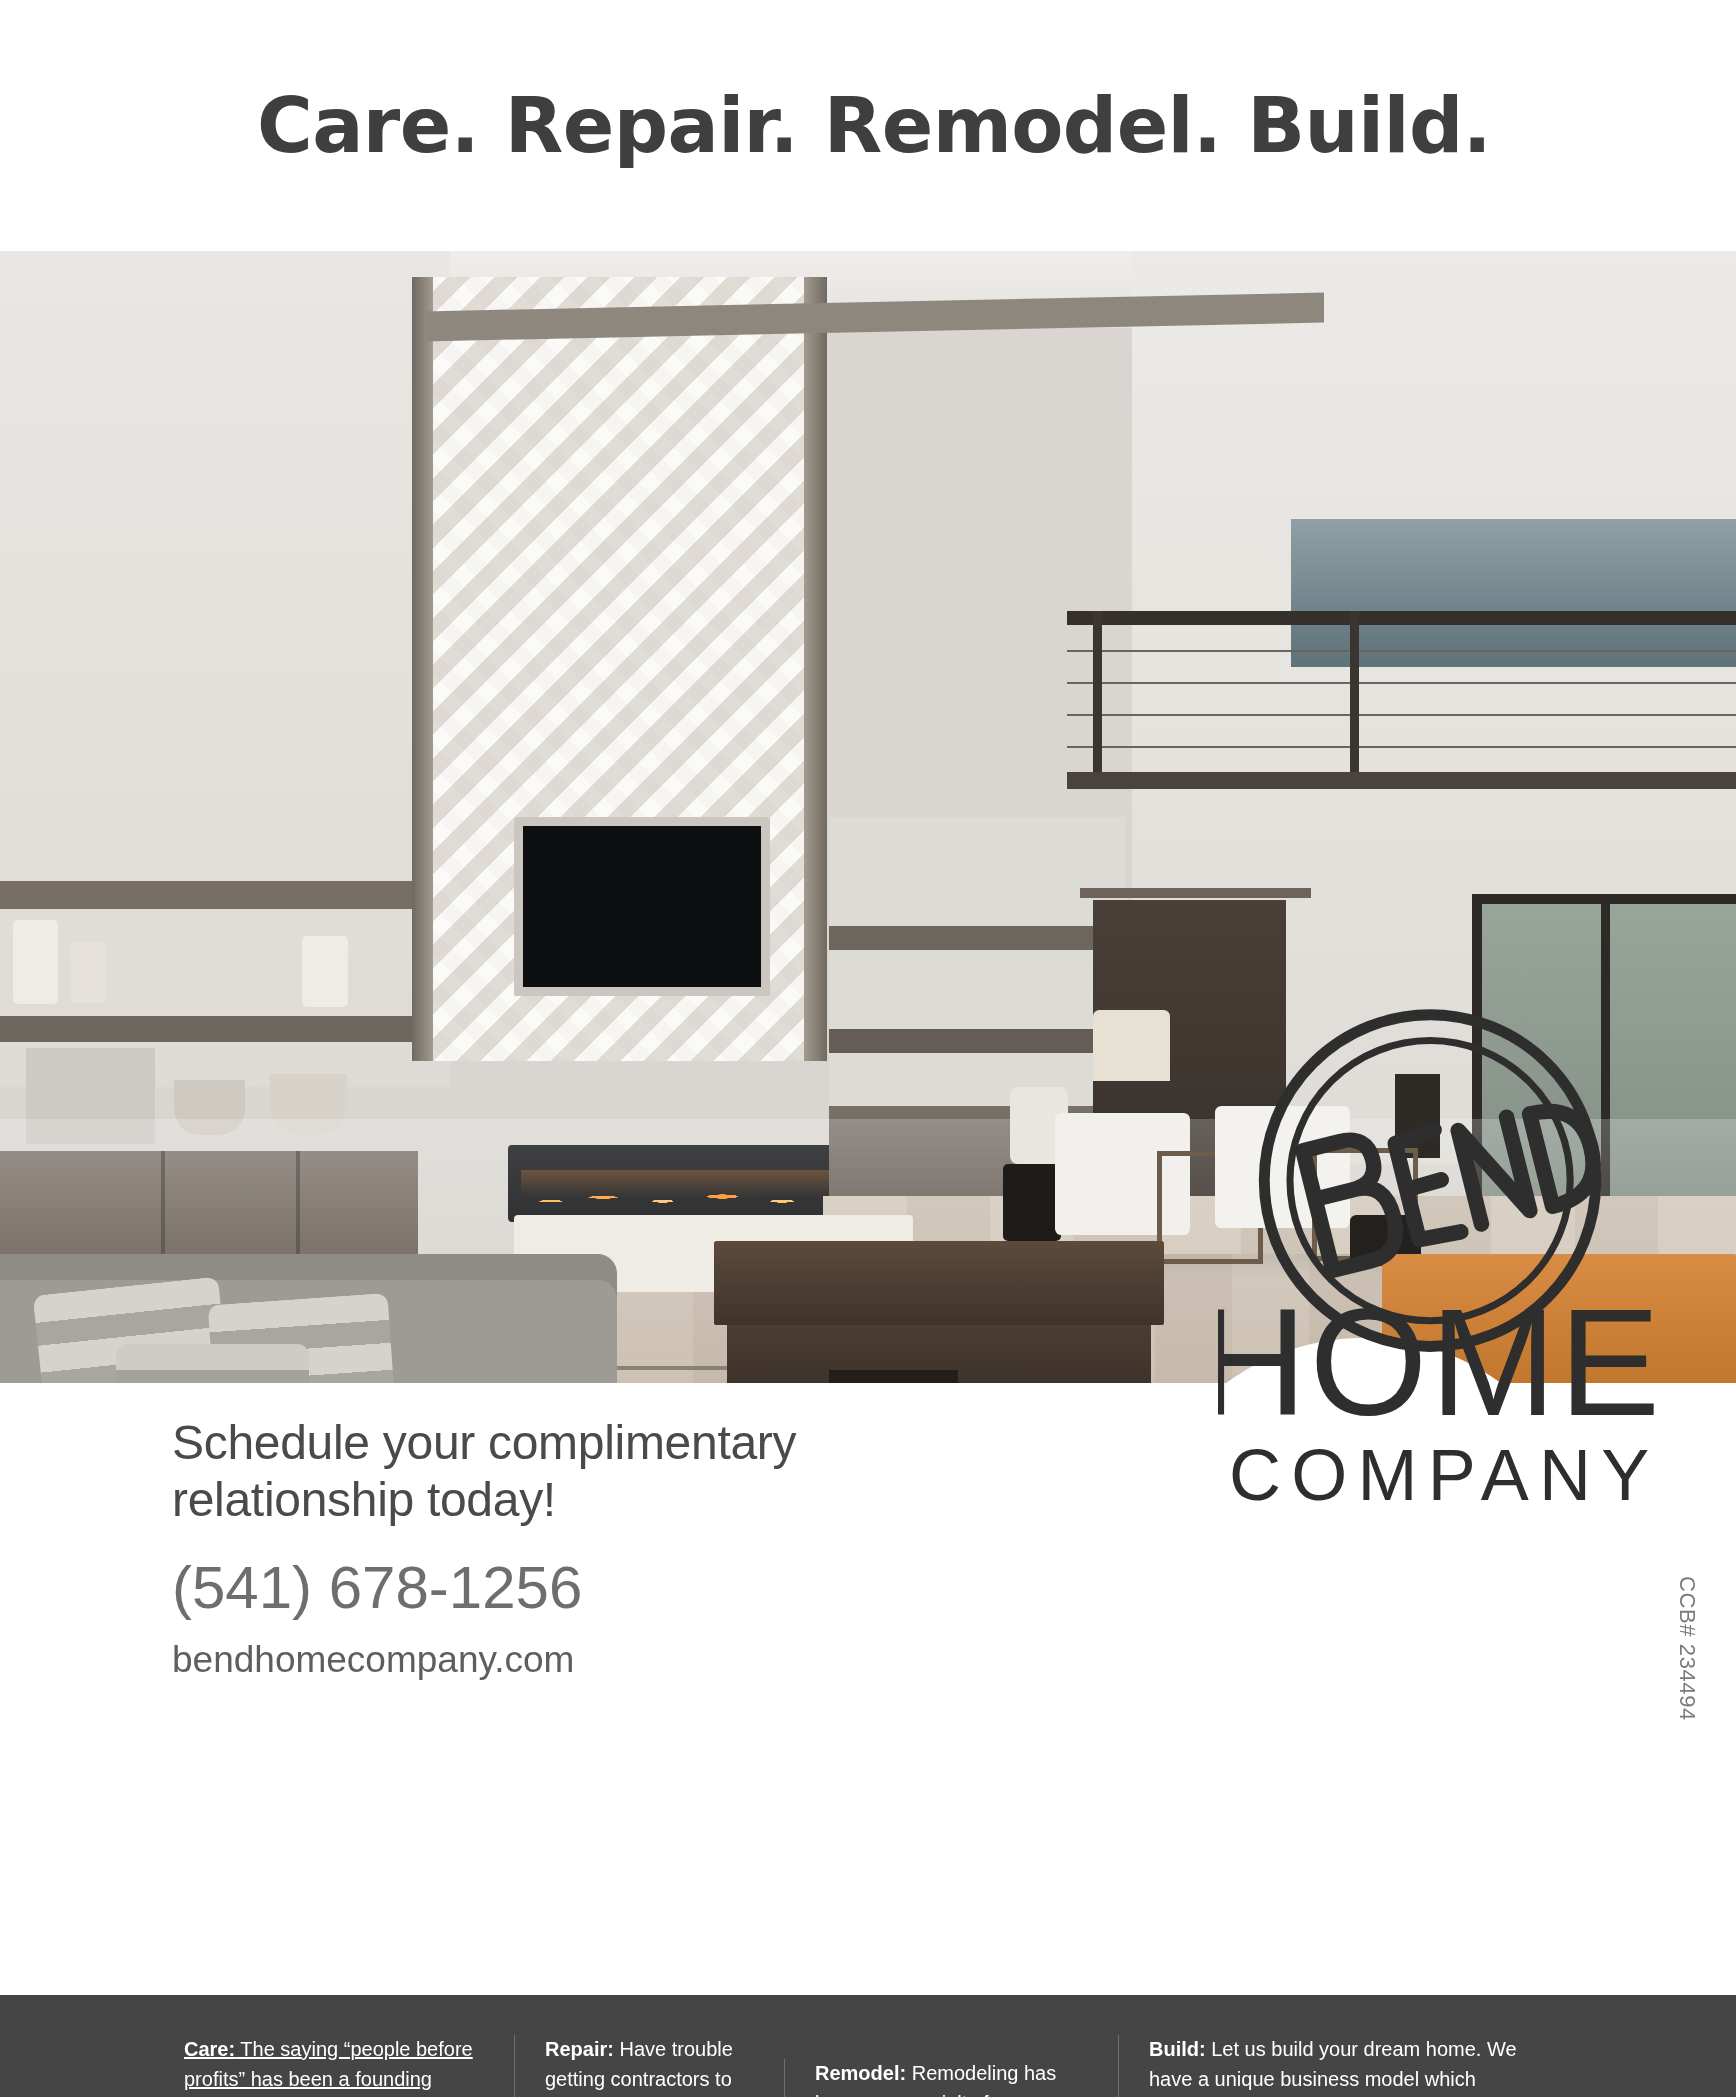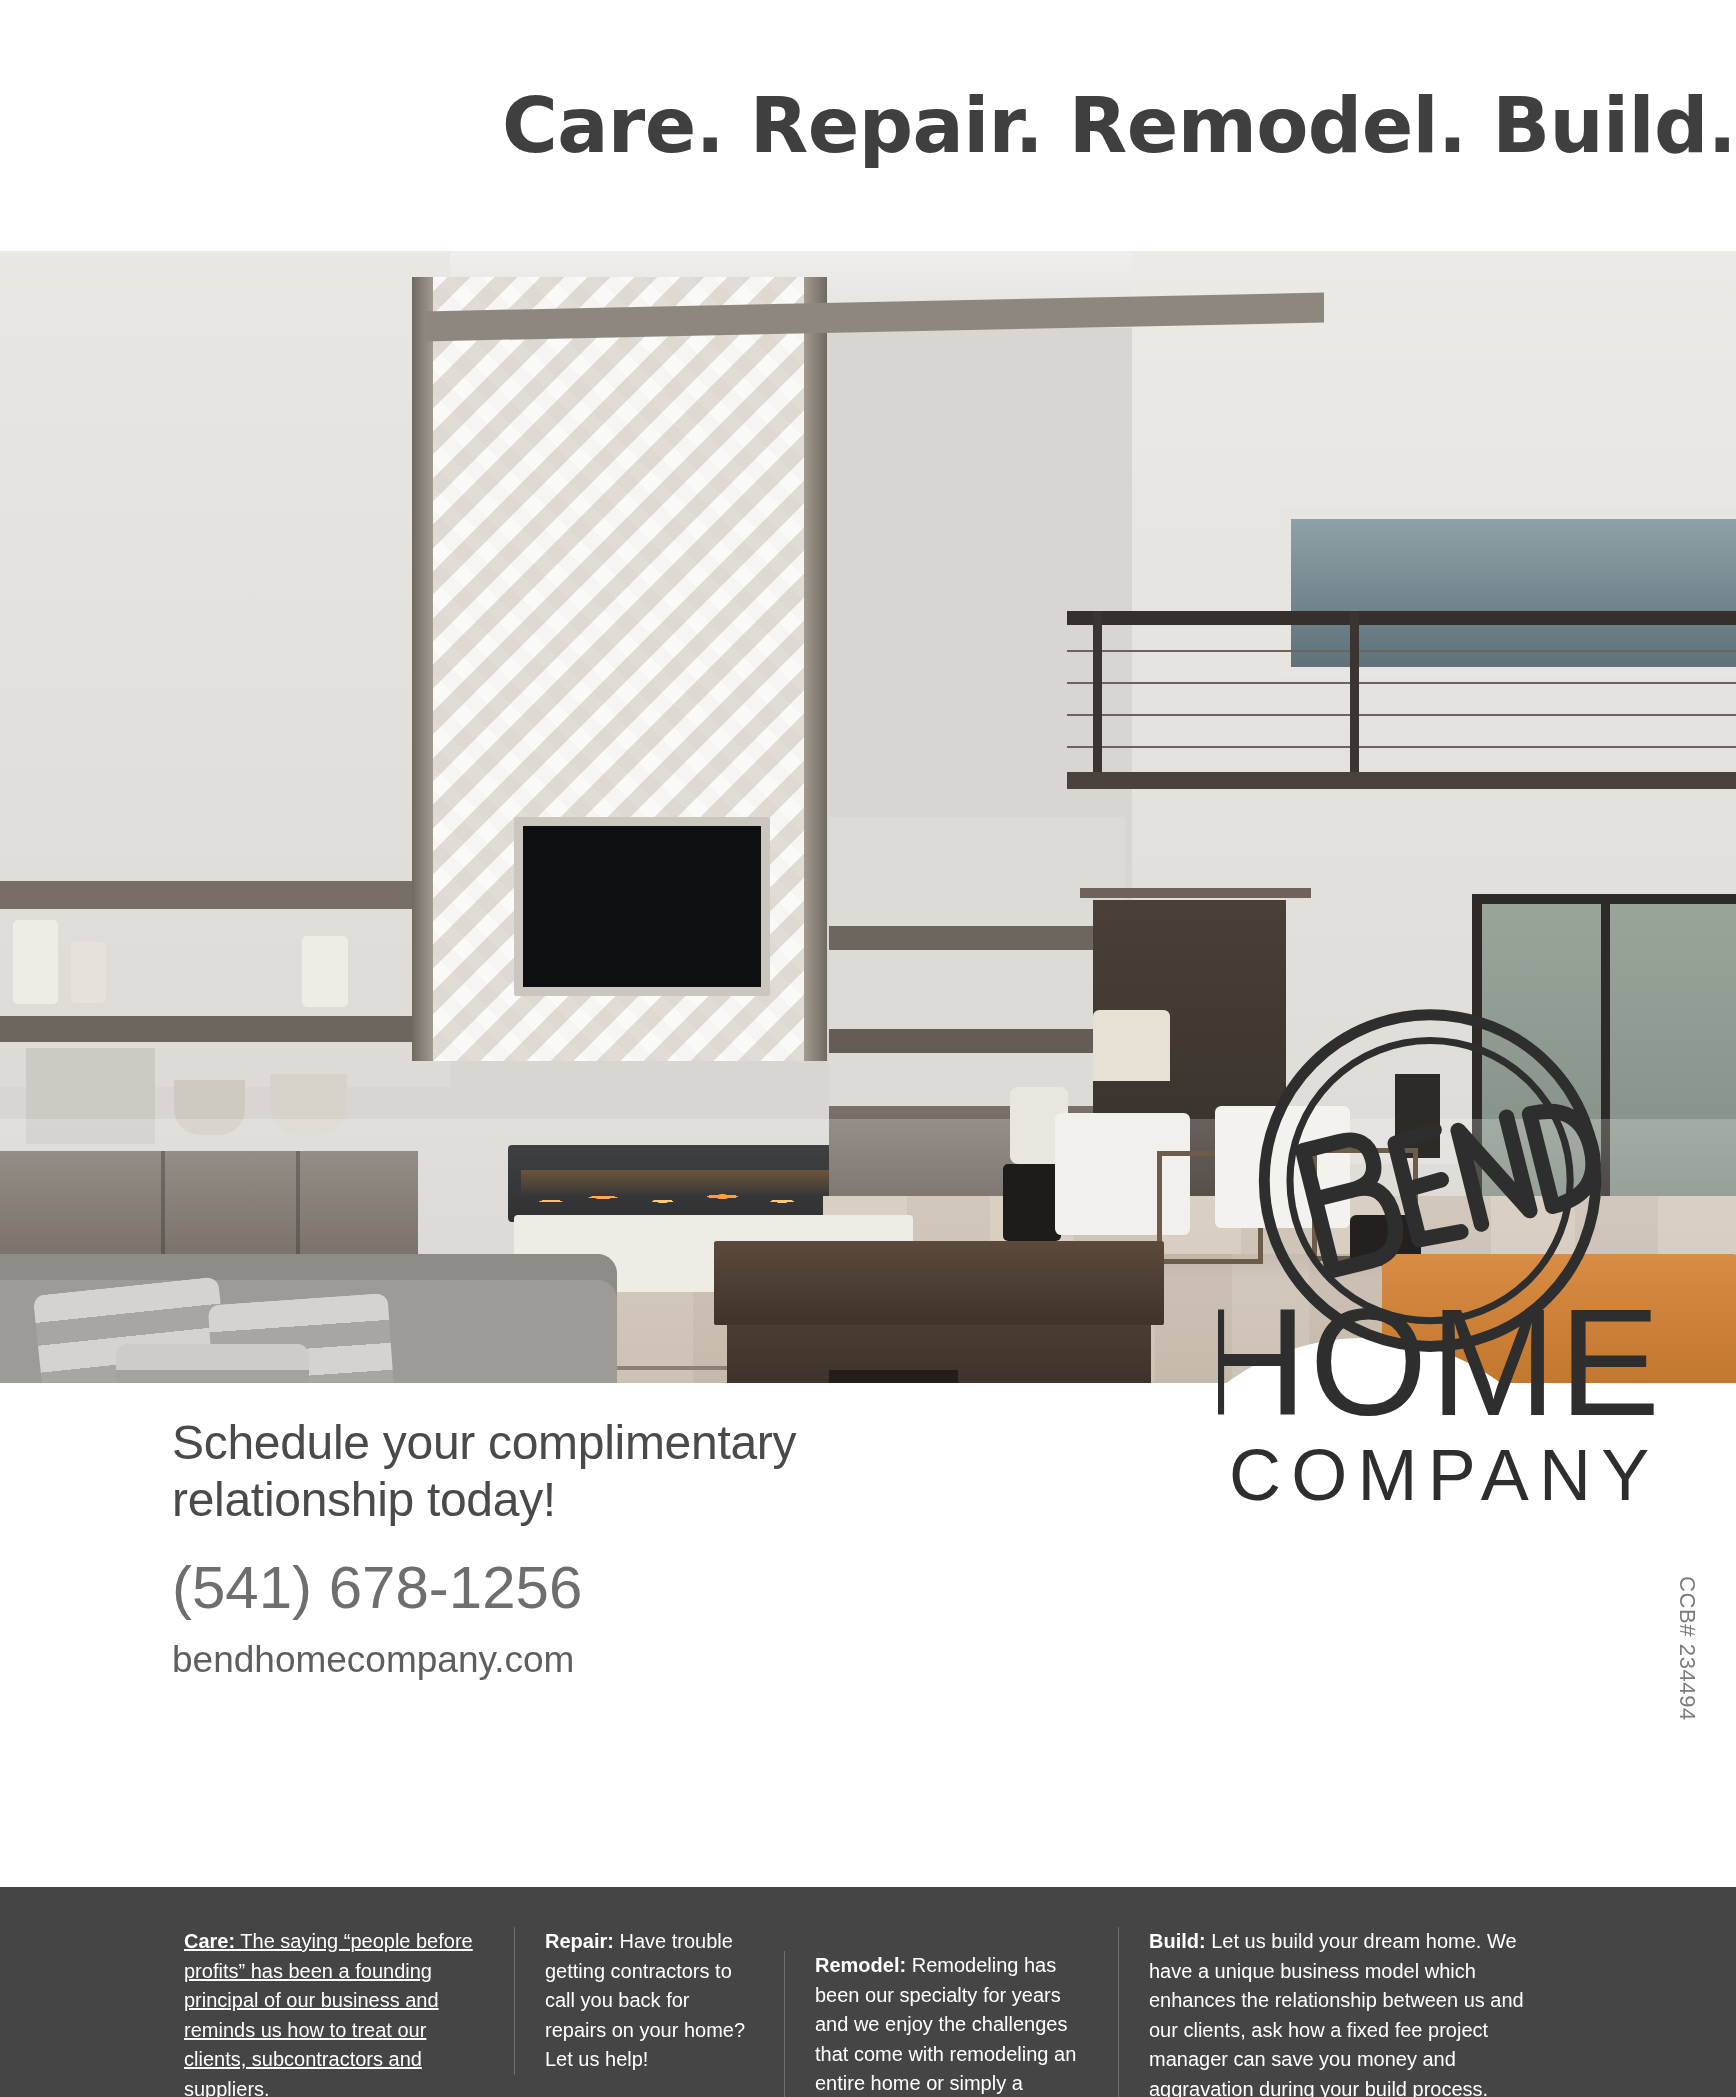--- a/index.html
+++ b/index.html
@@ -14,21 +14,21 @@
     color: #3a3a3a;
     overflow: hidden;
     position: relative;
   }
 
   
   .headline-bar {
     height: 251px;
     display: flex;
     align-items: center;
-    justify-content: flex-end;
+    justify-content: center;
     background: #ffffff;
     padding-left: 12px;
   }
   .headline {
     font-size: 76px;
     font-weight: bold;
     letter-spacing: -0.6px;
     color: #3f3f3f;
     text-align: center;
     font-family: "DejaVu Sans", sans-serif;
@@ -150,21 +150,21 @@
     width: 463px;
     height: 463px;
     background: #ffffff;
     border-radius: 50%;
     z-index: 5;
   }
 
   
   .cta-band {
     position: relative;
-    height: 504px;
+    height: 612px;
     background: #ffffff;
   }
   .cta-text {
     position: absolute;
     left: 172px;
     top: 32px;
     width: 887px;
   }
   .cta-heading {
     font-size: 48px;

